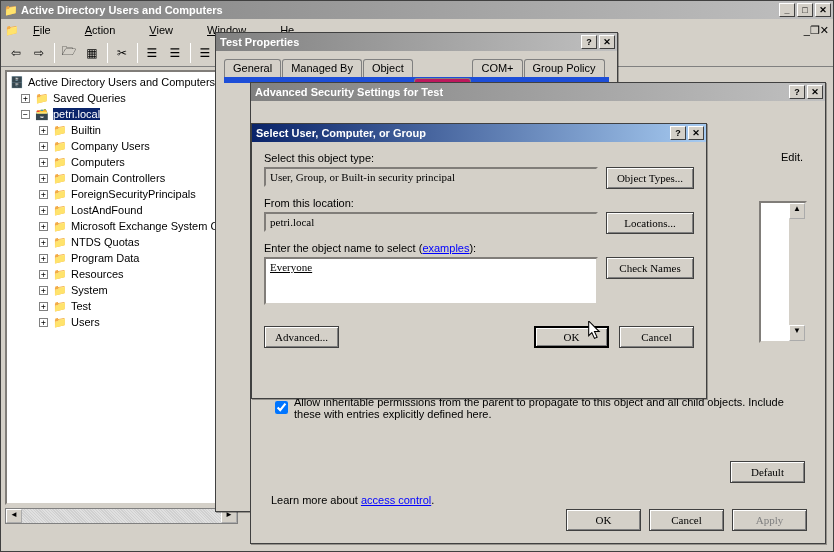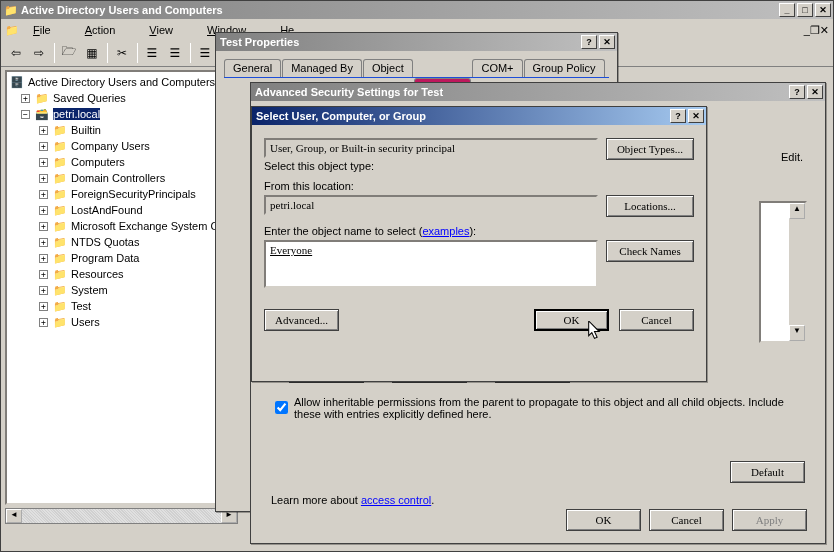--- a/index.html
+++ b/index.html
@@ -90,21 +90,21 @@
       width: 233px; height: 16px;
       background: #d4d0c8;
       border: 1px solid #808080;
       display: flex;
     }
     .hscroll .arrow { width: 16px; background: #d4d0c8; border: 1px outset #fff; font-size: 8px; text-align: center; }
     .hscroll .track { flex: 1; background: repeating-linear-gradient(45deg,#e0e0e0,#e0e0e0 1px,#d0d0d0 1px,#d0d0d0 2px); }
     
     
     .dlg-body { padding: 10px 12px; background: #d4d0c8; }
-    .dlg-tabs { display: flex; border-bottom: 1px solid #1d4ed8; margin-bottom: 0; }
+    .dlg-tabs { display: flex; border-bottom: 6px solid #1d4ed8; margin-bottom: 0; }
     .dlg-tab {
       padding: 2px 8px;
       background: #d4d0c8;
       border: 1px solid #808080;
       border-bottom: none;
       margin-right: 1px;
       border-radius: 3px 3px 0 0;
       font-size: 11px;
     }
     .dlg-tab.active { background: #be185d; position: relative; top: 19px; border-bottom: 1px solid #d4d0c8; }
@@ -329,34 +329,34 @@
       <span>Learn more about </span><span class="link">access control</span>.
     </div>
     <div style="position:absolute;right:18px;bottom:10px;display:flex;gap:8px;">
       <button class="btn">OK</button>
       <button class="btn">Cancel</button>
       <button class="btn" disabled="">Apply</button>
     </div>
   </div>
 </div>
 
-<div class="window" style="left:251px; top:106px; width:456px; height:276px;">
+<div class="window" style="left:251px; top:123px; width:456px; height:276px;">
   <div class="titlebar active">
     <span class="title">Select User, Computer, or Group</span>
     <div class="btns">
       <div class="tbtn">?</div>
       <div class="tbtn">✕</div>
     </div>
   </div>
   <div class="dlg-body" style="height:216px;position:relative;">
+    <div>Select this object type:</div>
     <div style="display:flex;gap:8px;margin-top:3px;">
       <div class="textfield ro" style="flex:1;height:20px;">User, Group, or Built-in security principal</div>
       <button class="btn" style="min-width:88px;">Object Types...</button>
     </div>
-    <div>Select this object type:</div>
     <div style="margin-top:8px;">From this location:</div>
     <div style="display:flex;gap:8px;margin-top:3px;">
       <div class="textfield ro" style="flex:1;height:20px;">petri.local</div>
       <button class="btn" style="min-width:88px;">Locations...</button>
     </div>
     <div style="margin-top:8px;">
       <span>Enter the object name to select (</span><span class="link">examples</span><span>):</span>
     </div>
     <div style="display:flex;gap:8px;margin-top:3px;align-items:flex-start;">
       <div class="textfield" style="flex:1;height:48px;"><span style="text-decoration:underline;margin-top:44px;">Everyone</span></div>

